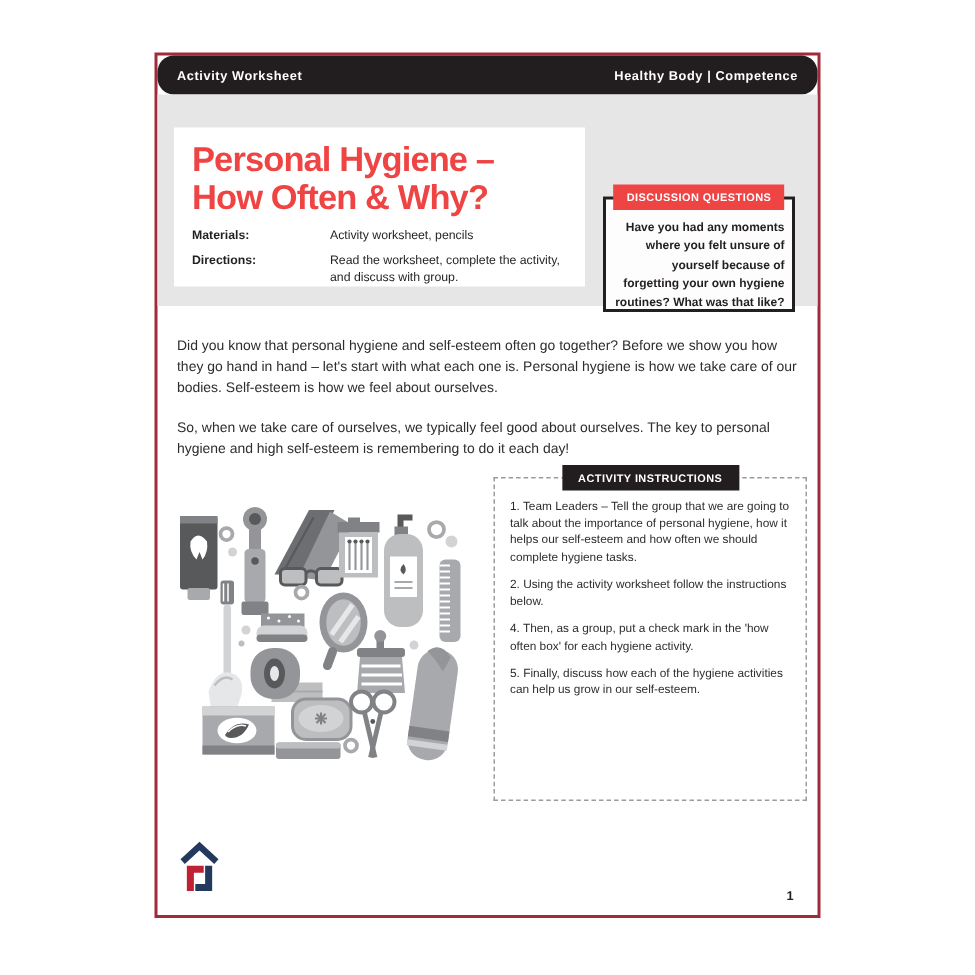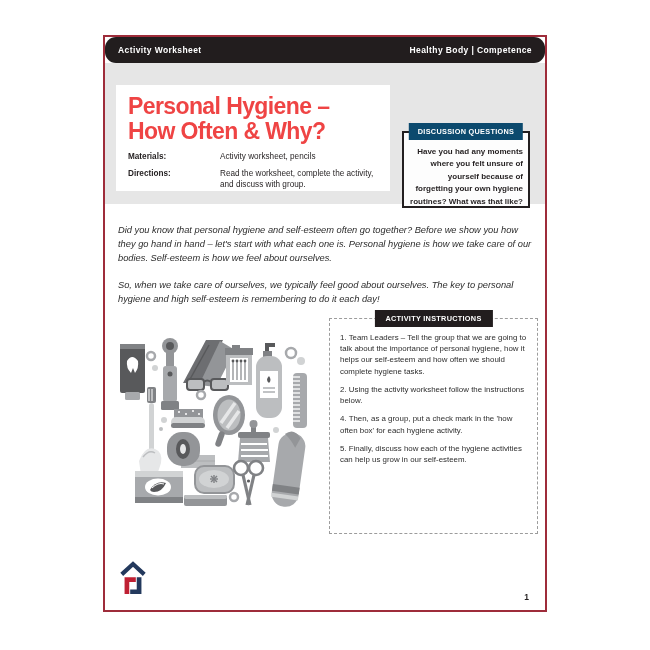--- a/index.html
+++ b/index.html
@@ -30,29 +30,29 @@
   .meta-row{display:flex;font-size:8.2px;line-height:1.35;margin-top:6px;color:#231f20;}
   .meta-row .lbl{width:44px;font-weight:bold;flex:none;}
   .meta-row .val{flex:1;margin-left:48px;}
   
   .dq-box{
     position:absolute;left:297px;top:68px;width:128px;height:77px;
     border:2px solid #231f20;background:#fdfdfd;box-sizing:border-box;
   }
   .dq-header{
     position:absolute;left:50%;transform:translateX(-50%);top:-10px;
-    background:#0c4a6e;color:#fff;font-size:7.3px;font-weight:bold;
+    background:#ef4444;color:#fff;font-size:7.3px;font-weight:bold;
     padding:4px 9px;white-space:nowrap;letter-spacing:.3px;
   }
   .dq-text{
     font-size:8px;font-weight:bold;text-align:right;padding:13px 5px 0 5px;
     line-height:1.55;color:#231f20;
   }
   
-  .intro{padding:20px 13px 0 13px;font-style:italic;}
+  .intro{padding:20px 13px 0 13px;}
   .intro p{font-size:9.3px;line-height:1.5;color:#2d2d2d;margin:0 0 13px 0;}
   
   .illustration{position:absolute;left:12px;top:298px;width:202px;height:192px;}
   
   .ai-box{
     position:absolute;left:224px;top:281px;width:209px;height:216px;
     border:1px dashed #9c9c9c;background:#fff;box-sizing:border-box;
   }
   .ai-header{
     position:absolute;left:50%;transform:translateX(-50%);top:-9px;

